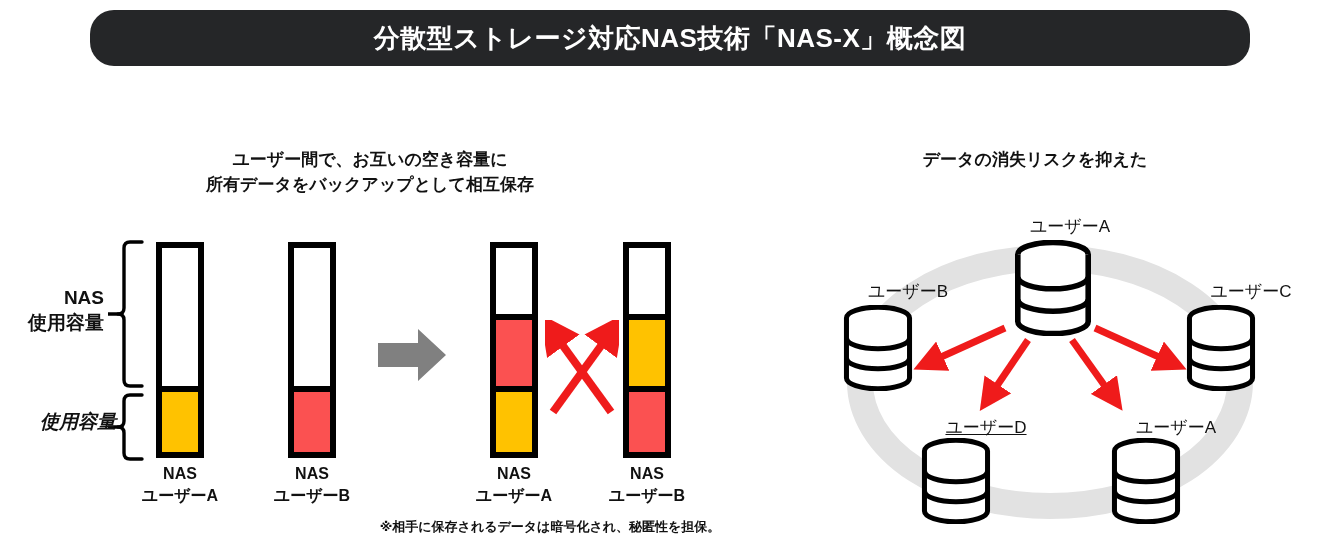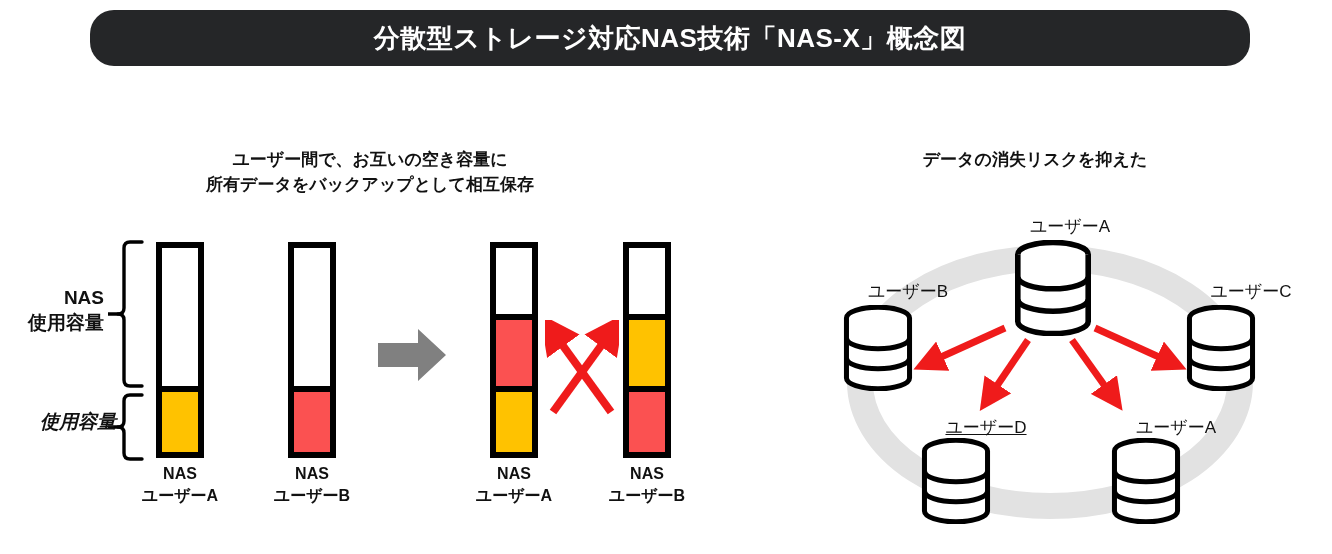--- a/index.html
+++ b/index.html
@@ -157,20 +157,21 @@
       <defs>
         <marker id="ah" markerWidth="5" markerHeight="5" refX="2.2" refY="2.5" orient="auto">
           <path d="M0,0 L5,2.5 L0,5 z" fill="#ef1b1b"></path>
         </marker>
       </defs>
       <line x1="66" y1="92" x2="8" y2="12" stroke="#ef1b1b" stroke-width="8" marker-end="url(#ah)"></line>
       <line x1="8" y1="92" x2="66" y2="12" stroke="#ef1b1b" stroke-width="8" marker-end="url(#ah)"></line>
     </svg>
   </div>
 
+  <div class="footnote">※相手に保存されるデータは暗号化され、秘匿性を担保。</div>
 
   <div class="net">
     <svg width="500" height="330" viewBox="0 0 500 330">
       <defs>
         <marker id="rah" markerWidth="4.6" markerHeight="4.6" refX="2.0" refY="2.3" orient="auto">
           <path d="M0,0 L4.6,2.3 L0,4.6 z" fill="#ef1b1b"></path>
         </marker>
 
         <symbol id="db" viewBox="0 0 100 120">
           <ellipse cx="50" cy="18" rx="44" ry="15" fill="#fff" stroke="#000" stroke-width="7"></ellipse>

